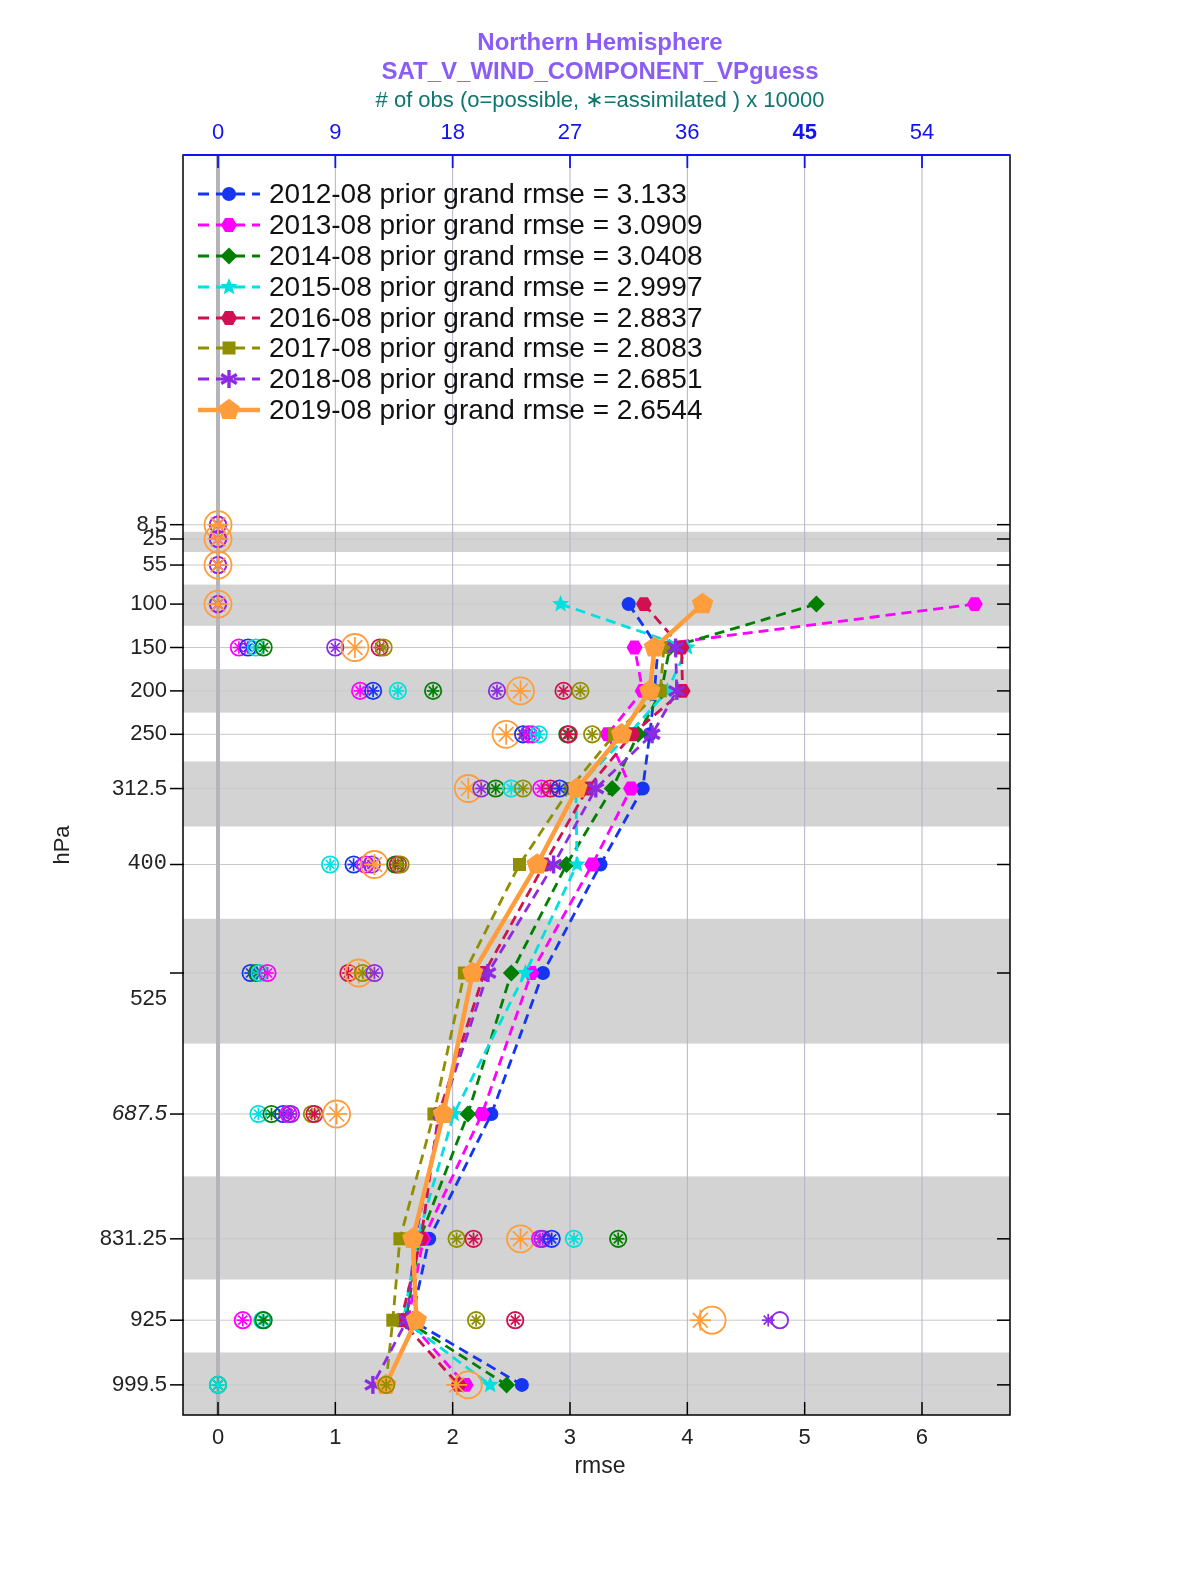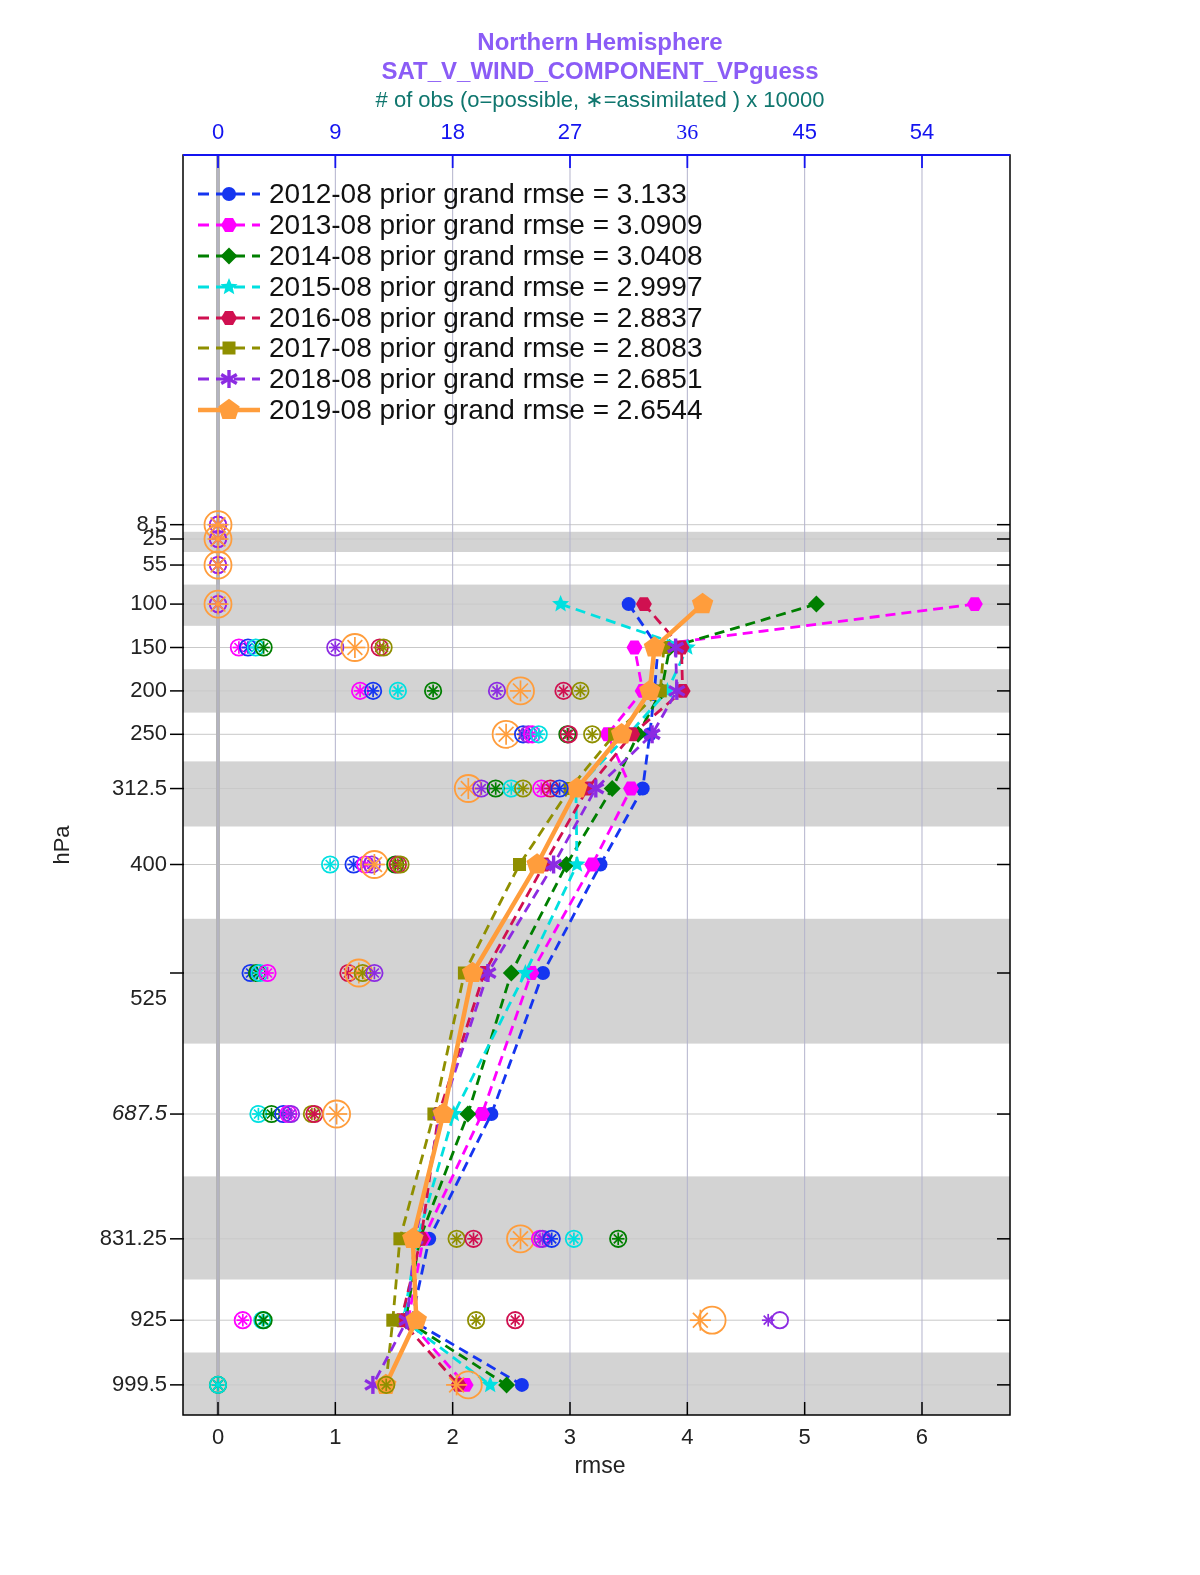--- a/index.html
+++ b/index.html
@@ -1005,32 +1005,32 @@
       <div class="abs xtick" style="left:335.33299999999997px;top:1424px;">1</div>
       <div class="abs xtick" style="left:452.666px;top:1424px;">2</div>
       <div class="abs xtick" style="left:569.999px;top:1424px;">3</div>
       <div class="abs xtick" style="left:687.332px;top:1424px;">4</div>
       <div class="abs xtick" style="left:804.665px;top:1424px;">5</div>
       <div class="abs xtick" style="left:921.998px;top:1424px;">6</div>
       <div class="abs xtick top" style="left:218px;top:119px;">0</div>
       <div class="abs xtick top" style="left:335.333px;top:119px;">9</div>
       <div class="abs xtick top" style="left:452.66600000000005px;top:119px;">18</div>
       <div class="abs xtick top" style="left:569.999px;top:119px;">27</div>
-      <div class="abs xtick top" style="left:687.3320000000001px;top:119px;font-family:Liberation Serif, serif;">36</div>
-      <div class="abs xtick top" style="left:804.665px;top:119px;">45</div>
+      <div class="abs xtick top" style="left:687.3320000000001px;top:119px;">36</div>
+      <div class="abs xtick top" style="left:804.665px;top:119px;font-weight:bold;">45</div>
       <div class="abs xtick top" style="left:921.998px;top:119px;">54</div>
       <div class="abs ytick" style="left:75px;top:525px;">8.5</div>
       <div class="abs ytick" style="left:75px;top:539px;">25</div>
       <div class="abs ytick" style="left:75px;top:565px;">55</div>
       <div class="abs ytick" style="left:75px;top:604px;">100</div>
       <div class="abs ytick" style="left:75px;top:648px;">150</div>
       <div class="abs ytick" style="left:75px;top:691px;">200</div>
       <div class="abs ytick" style="left:75px;top:734px;">250</div>
       <div class="abs ytick" style="left:75px;top:789px;">312.5</div>
-      <div class="abs ytick" style="left:75px;top:865px;">400</div>
+      <div class="abs ytick" style="left:75px;top:865px;font-family:Liberation Mono, monospace;">400</div>
       <div class="abs ytick" style="left:75px;top:973px;margin-top:26px;">525</div>
       <div class="abs ytick" style="left:75px;top:1114px;font-style:italic;">687.5</div>
       <div class="abs ytick" style="left:75px;top:1239px;">831.25</div>
       <div class="abs ytick" style="left:75px;top:1320px;">925</div>
       <div class="abs ytick" style="left:75px;top:1385px;">999.5</div>
     </div>
   <div id="legend">
       <div class="leg-row">
         <svg width="66" height="26">
           <line x1="2" x2="64" y1="13" y2="13" stroke="#1535f0" stroke-width="3" stroke-dasharray="11 7"></line>

